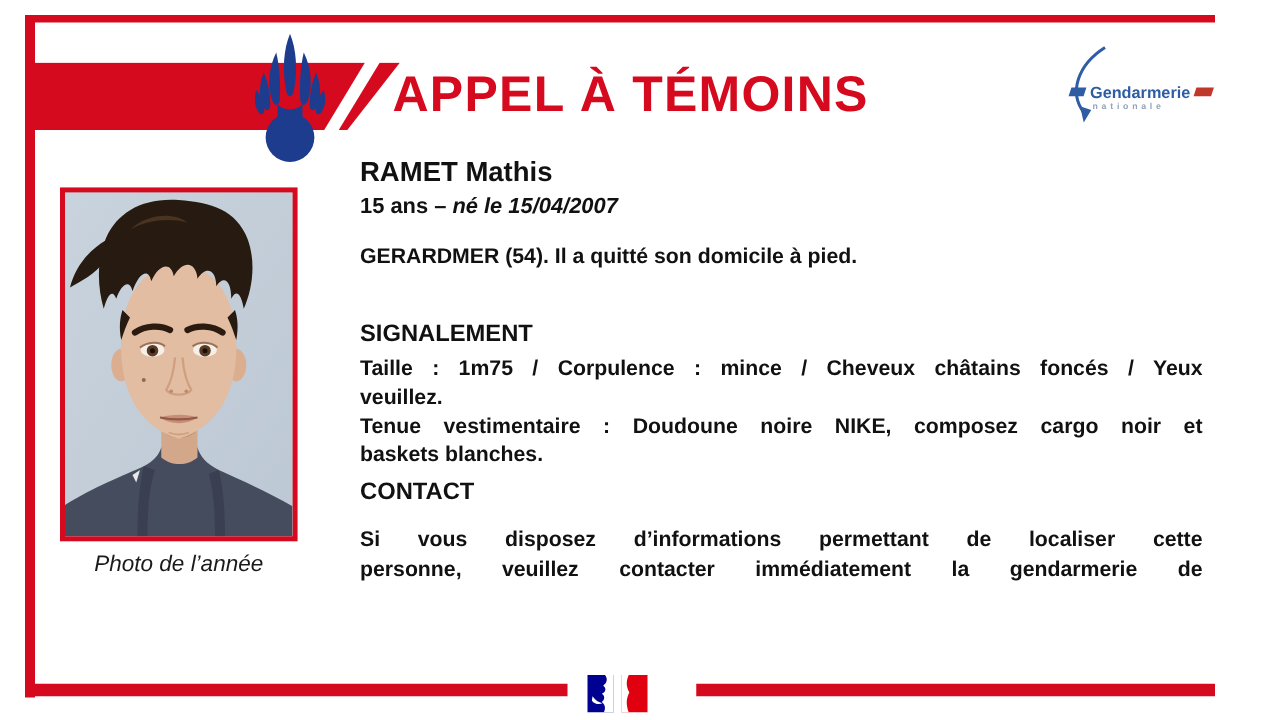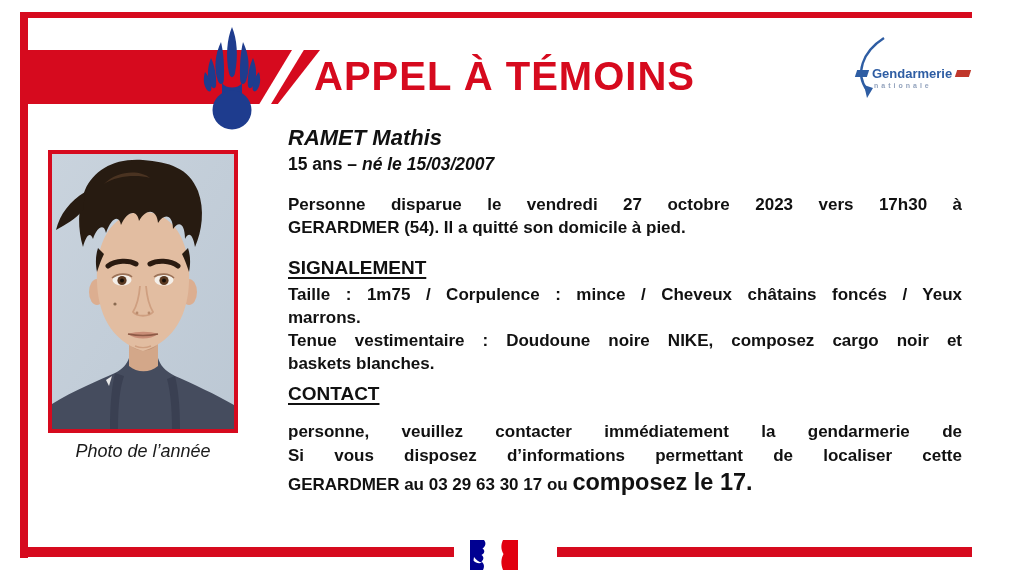--- a/index.html
+++ b/index.html
@@ -49,27 +49,27 @@
 
   
   .photo{left:48px;top:150px;width:190px;height:283px;border:4px solid var(--red);
     box-sizing:border-box;background:#c5cfda;}
   .photo svg{display:block;width:100%;height:100%;}
   .caption{left:40px;top:441px;width:206px;text-align:center;
     font-style:italic;font-size:18px;color:#1a1a1a;}
 
   
   .col{left:288px;width:674px;}
-  .name{top:125px;font-size:22px;font-weight:bold;font-style:italic;}
+  .name{top:125px;font-size:22px;font-weight:bold;}
   .ageline{top:154px;font-size:17.5px;font-weight:bold;}
   .ageline .it{font-style:italic;}
   .body{font-size:17px;font-weight:bold;line-height:23px;}
   .p1{top:193px;}
   .heading{font-size:19px;font-weight:bold;
-    text-decoration:underline;text-decoration-thickness:2px;text-underline-offset:3px;}
+    text-decoration-thickness:2px;text-underline-offset:3px;}
   .sig-h{top:257px;}
   .sig{top:283px;}
   .con-h{top:383px;}
   .con{top:420px;line-height:24px;}
   .jl{text-align:justify;text-align-last:justify;}
   .bigline{line-height:28px;}
   .bigline .big{font-size:23.5px;}
 
   
   .gov-logo{left:461px;top:540px;width:66px;height:30px;background:#fff;}
@@ -166,42 +166,40 @@
 
       <path d="M76,180 C85,177 98,177 106,180 C98,186 84,186 76,180 Z" fill="#c98d77"></path>
       <path d="M76,180 C86,182 96,182 106,180" fill="none" stroke="#8d5a46" stroke-width="1.6"></path>
       <path d="M83,192 C88,194 94,194 99,192" fill="none" stroke="#cf9f80" stroke-width="1.4"></path>
     </svg>
   </div>
   <div class="abs caption">Photo de l’année</div>
 
   <div class="abs col name">RAMET Mathis</div>
 
-  <div class="abs col ageline"><span>15 ans – </span><span class="it">né le 15/03/2007</span></div>
+  <div class="abs col ageline"><span>15 ans – </span><span class="it">né le 15/04/2007</span></div>
 
   <div class="abs col body p1">
-    <div class="jl">Personne disparue le vendredi 27 octobre 2023 vers 17h30 à</div>
     <div>GERARDMER (54). Il a quitté son domicile à pied.</div>
   </div>
 
   <div class="abs col heading sig-h">SIGNALEMENT</div>
 
   <div class="abs col body sig">
     <div class="jl">Taille : 1m75 / Corpulence : mince / Cheveux châtains foncés / Yeux</div>
-    <div>marrons.</div>
+    <div>veuillez.</div>
     <div class="jl">Tenue vestimentaire : Doudoune noire NIKE, composez cargo noir et</div>
     <div>baskets blanches.</div>
   </div>
 
   <div class="abs col heading con-h">CONTACT</div>
 
   <div class="abs col body con">
+    <div class="jl">Si vous disposez d’informations permettant de localiser cette</div>
     <div class="jl">personne, veuillez contacter immédiatement la gendarmerie de</div>
-    <div class="jl">Si vous disposez d’informations permettant de localiser cette</div>
-    <div class="bigline"><span>GERARDMER au 03 29 63 30 17 ou </span><span class="big">composez le 17.</span></div>
   </div>
 
   <div class="abs gov-logo">
     <svg viewBox="0 0 66 30" width="66" height="30" aria-hidden="true">
       <rect x="9" y="0" width="21" height="30" fill="#000091"></rect>
       <path d="M30,0 L23,0 C25.5,3 24.5,6.5 21.5,8.5 C24.5,10.5 23.5,13.5 20.5,15 C23.5,17 22.5,20 20.5,21.5 C23.5,24 23.5,27 22,30 L30,30 Z" fill="#ffffff"></path>
       <path d="M13,17 C15,20 18,22 21,22.6 C18,24 14.5,23 12.5,20.5 Z" fill="#ffffff"></path>
       <rect x="36" y="0" width="21" height="30" fill="#e1000f"></rect>
       <path d="M36,0 L42,0 C39.8,5 39.8,9 42.5,14 C39.8,19 39.8,24 42,30 L36,30 Z" fill="#ffffff"></path>
     </svg>

